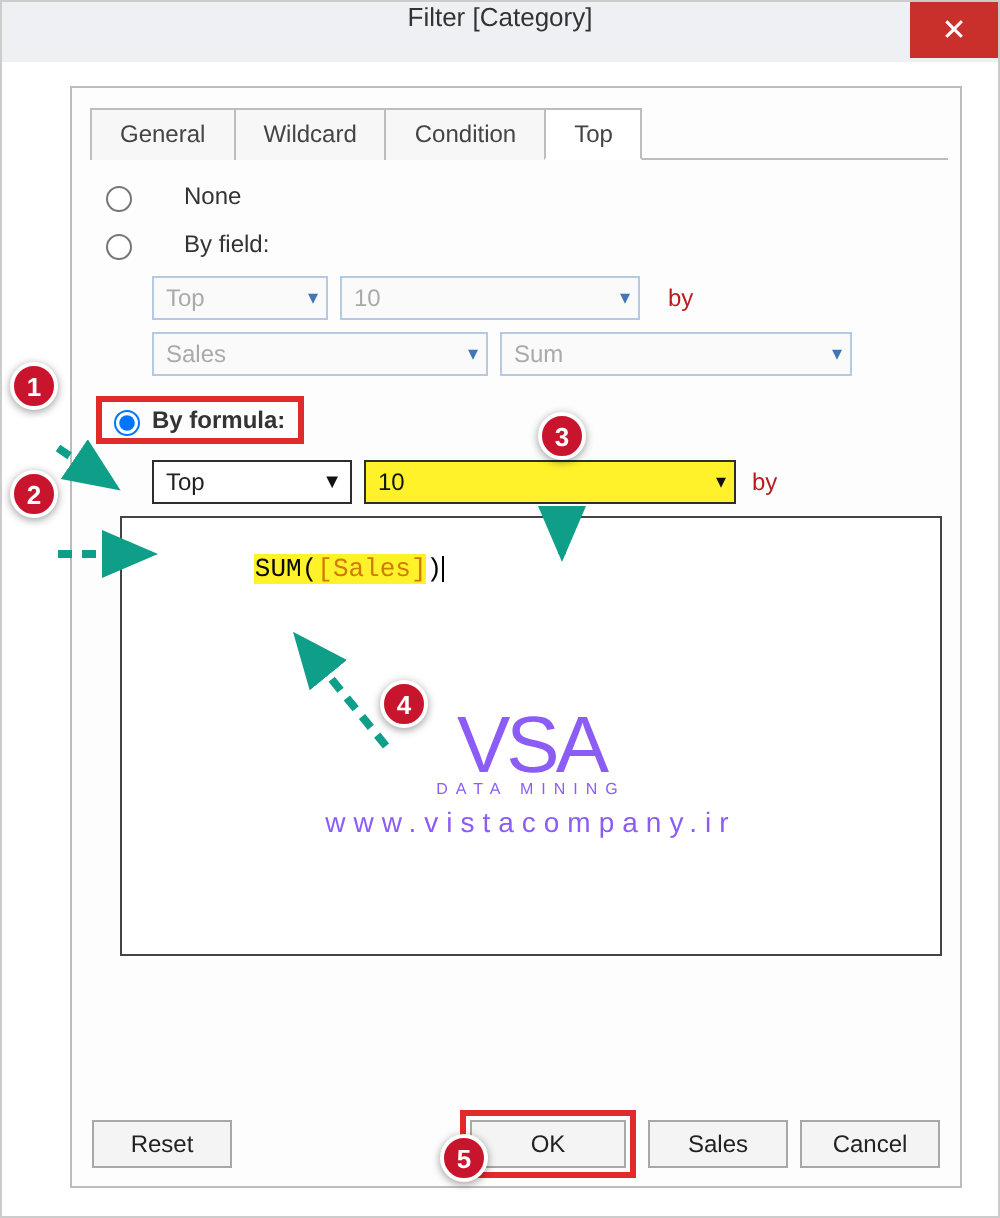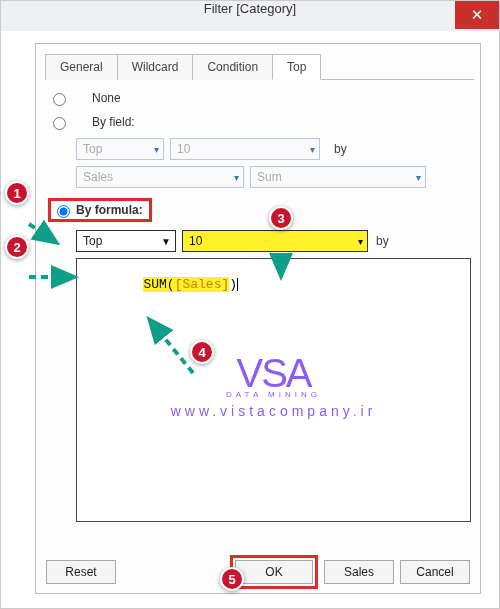--- a/index.html
+++ b/index.html
@@ -71,21 +71,21 @@
     height:22px; border:1px solid #b5c9e2;
     background:#fff;
     display:inline-flex; align-items:center; justify-content:space-between;
     padding:0 4px 0 6px;
     color:#666;
     cursor:pointer;
     vertical-align:middle;
   }
   .combo.disabled { color:#aaa; background:#fafafa;}
   .combo .caret { color:#4176b6; font-size:10px; margin-left:6px;}
-  .by-text { color:#404040; margin:0 4px 0 8px; display:inline-block; vertical-align:middle;}
+  .by-text { color:#b91c1c; margin:0 4px 0 8px; display:inline-block; vertical-align:middle;}
   .row { margin-bottom:6px; display:flex; align-items:center;}
   .row .combo { margin-right:6px; }
   
   .byformula-wrap {
     display:inline-flex; align-items:center;
     border:3px solid #e12a2a;
     padding:1px 6px 1px 1px;
     background:transparent;
   }
   
@@ -98,23 +98,23 @@
   .combo.dark .caret { color:#111; }
   .combo.yellow {
     background:#fff22a;
     border:1px solid #2d2d2d;
     color:#111;
     height:22px;
   }
   .combo.yellow .caret { color:#111; }
   
   .formula-box {
-    margin-left:28px;
+    margin-left:12px;
     border:1px solid #444;
-    height:264px;
+    height:220px;
     background:#fff;
     position:relative;
     overflow:hidden;
   }
   .formula-text {
     position:absolute; left:4px; top:3px;
     font-family:"Courier New", monospace;
     font-size:13px; white-space:pre;
   }
   .tok-fn   { background:#fff22a; color:#0a0a0a; }

